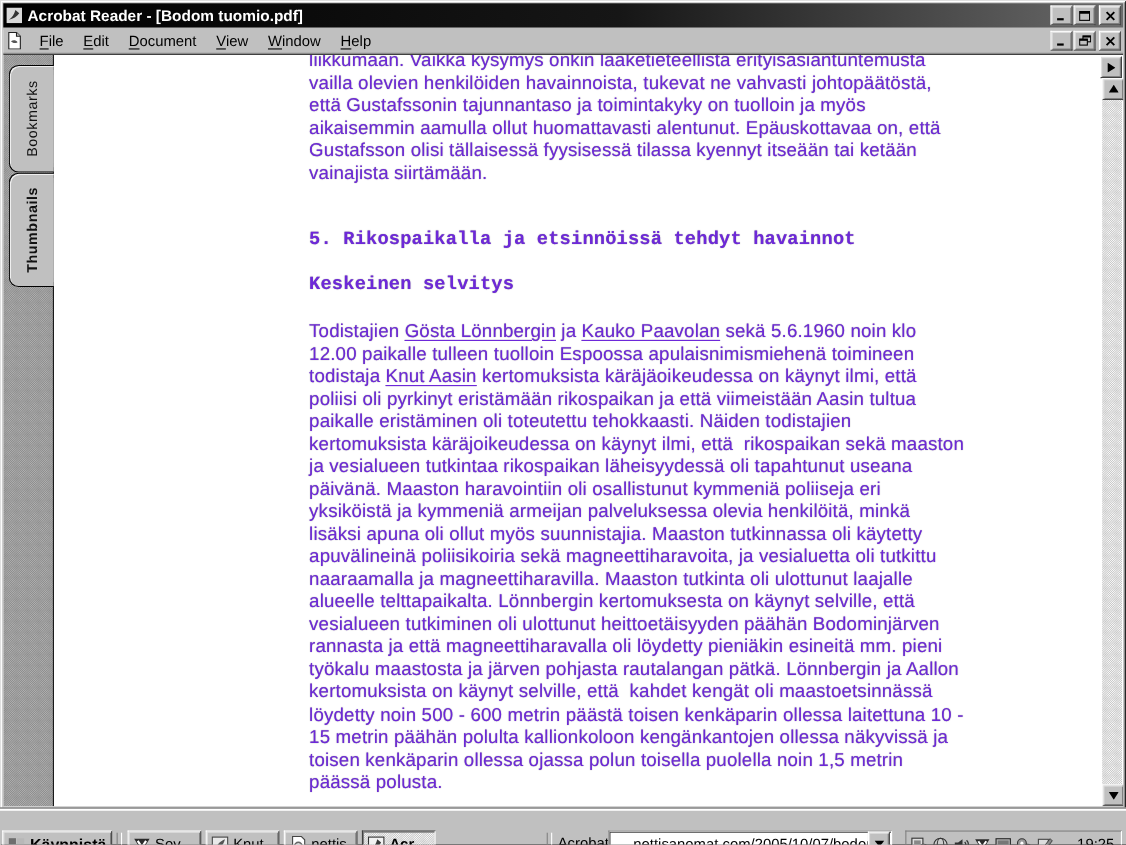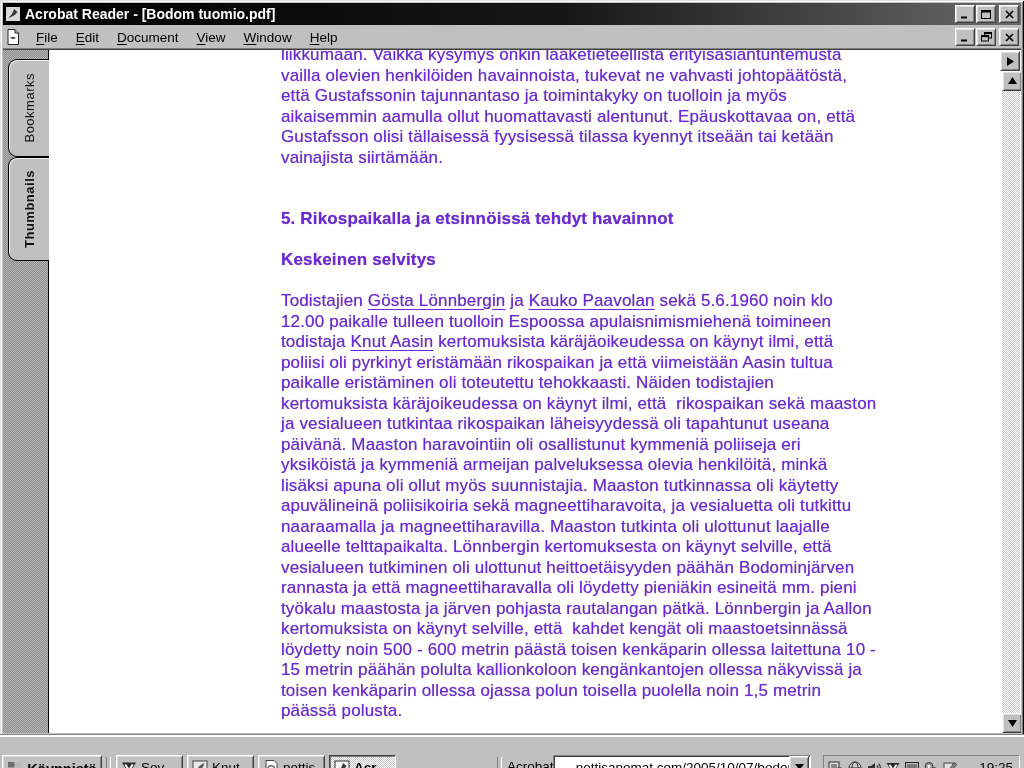--- a/index.html
+++ b/index.html
@@ -31,21 +31,21 @@
   #main{position:absolute;left:3px;top:49px;right:3px;bottom:35px;background:#fff;border-top:1px solid #404040;overflow:hidden;}
   #gutter{position:absolute;left:0;top:0;bottom:0;width:45px;border-right:1px solid #000;}
   .vtab{position:absolute;left:5px;width:40px;background:#c0c0c0;border:1px solid #000;border-right:none;border-radius:9px 0 0 9px;display:flex;align-items:center;justify-content:center;box-shadow:inset 1px 1px 0 #efefef;}
   .vtab .vlabel{writing-mode:vertical-rl;transform:rotate(180deg);font-size:13px;color:#111;letter-spacing:.5px;}
   #tab-bookmarks{top:9px;height:96px;}
   #tab-thumbnails{top:107px;height:102px;}
   #tab-thumbnails .vlabel{font-weight:bold;}
 
   #textcol{position:absolute;left:278px;top:-5px;white-space:pre;}
   .dline{font-size:17px;line-height:20.5px;color:#6d28d9;letter-spacing:.15px;text-shadow:0 0 1px rgba(45,45,45,.55);}
-  .dline.b{font-weight:bold;}
+  .dline.b{font-weight:bold;font-family:Liberation Mono, monospace;}
   .dline .u{text-decoration:underline;text-underline-offset:2.5px;text-align:center;}
 
   
   #hsb-arrow{position:absolute;right:1px;top:1px;width:18px;height:18px;display:flex;align-items:center;justify-content:center;}
   #vscroll{position:absolute;right:1px;top:21px;bottom:0;width:18px;display:flex;flex-direction:column;}
   .sb-btn{width:18px;height:18px;flex:none;display:flex;align-items:center;justify-content:center;}
   #vtrack{flex:1;}
 
   
   #taskbar{position:absolute;left:0;right:0;bottom:0;height:33px;background:#c0c0c0;border-top:1px solid #808080;box-shadow:inset 0 2px 0 #fff;}

